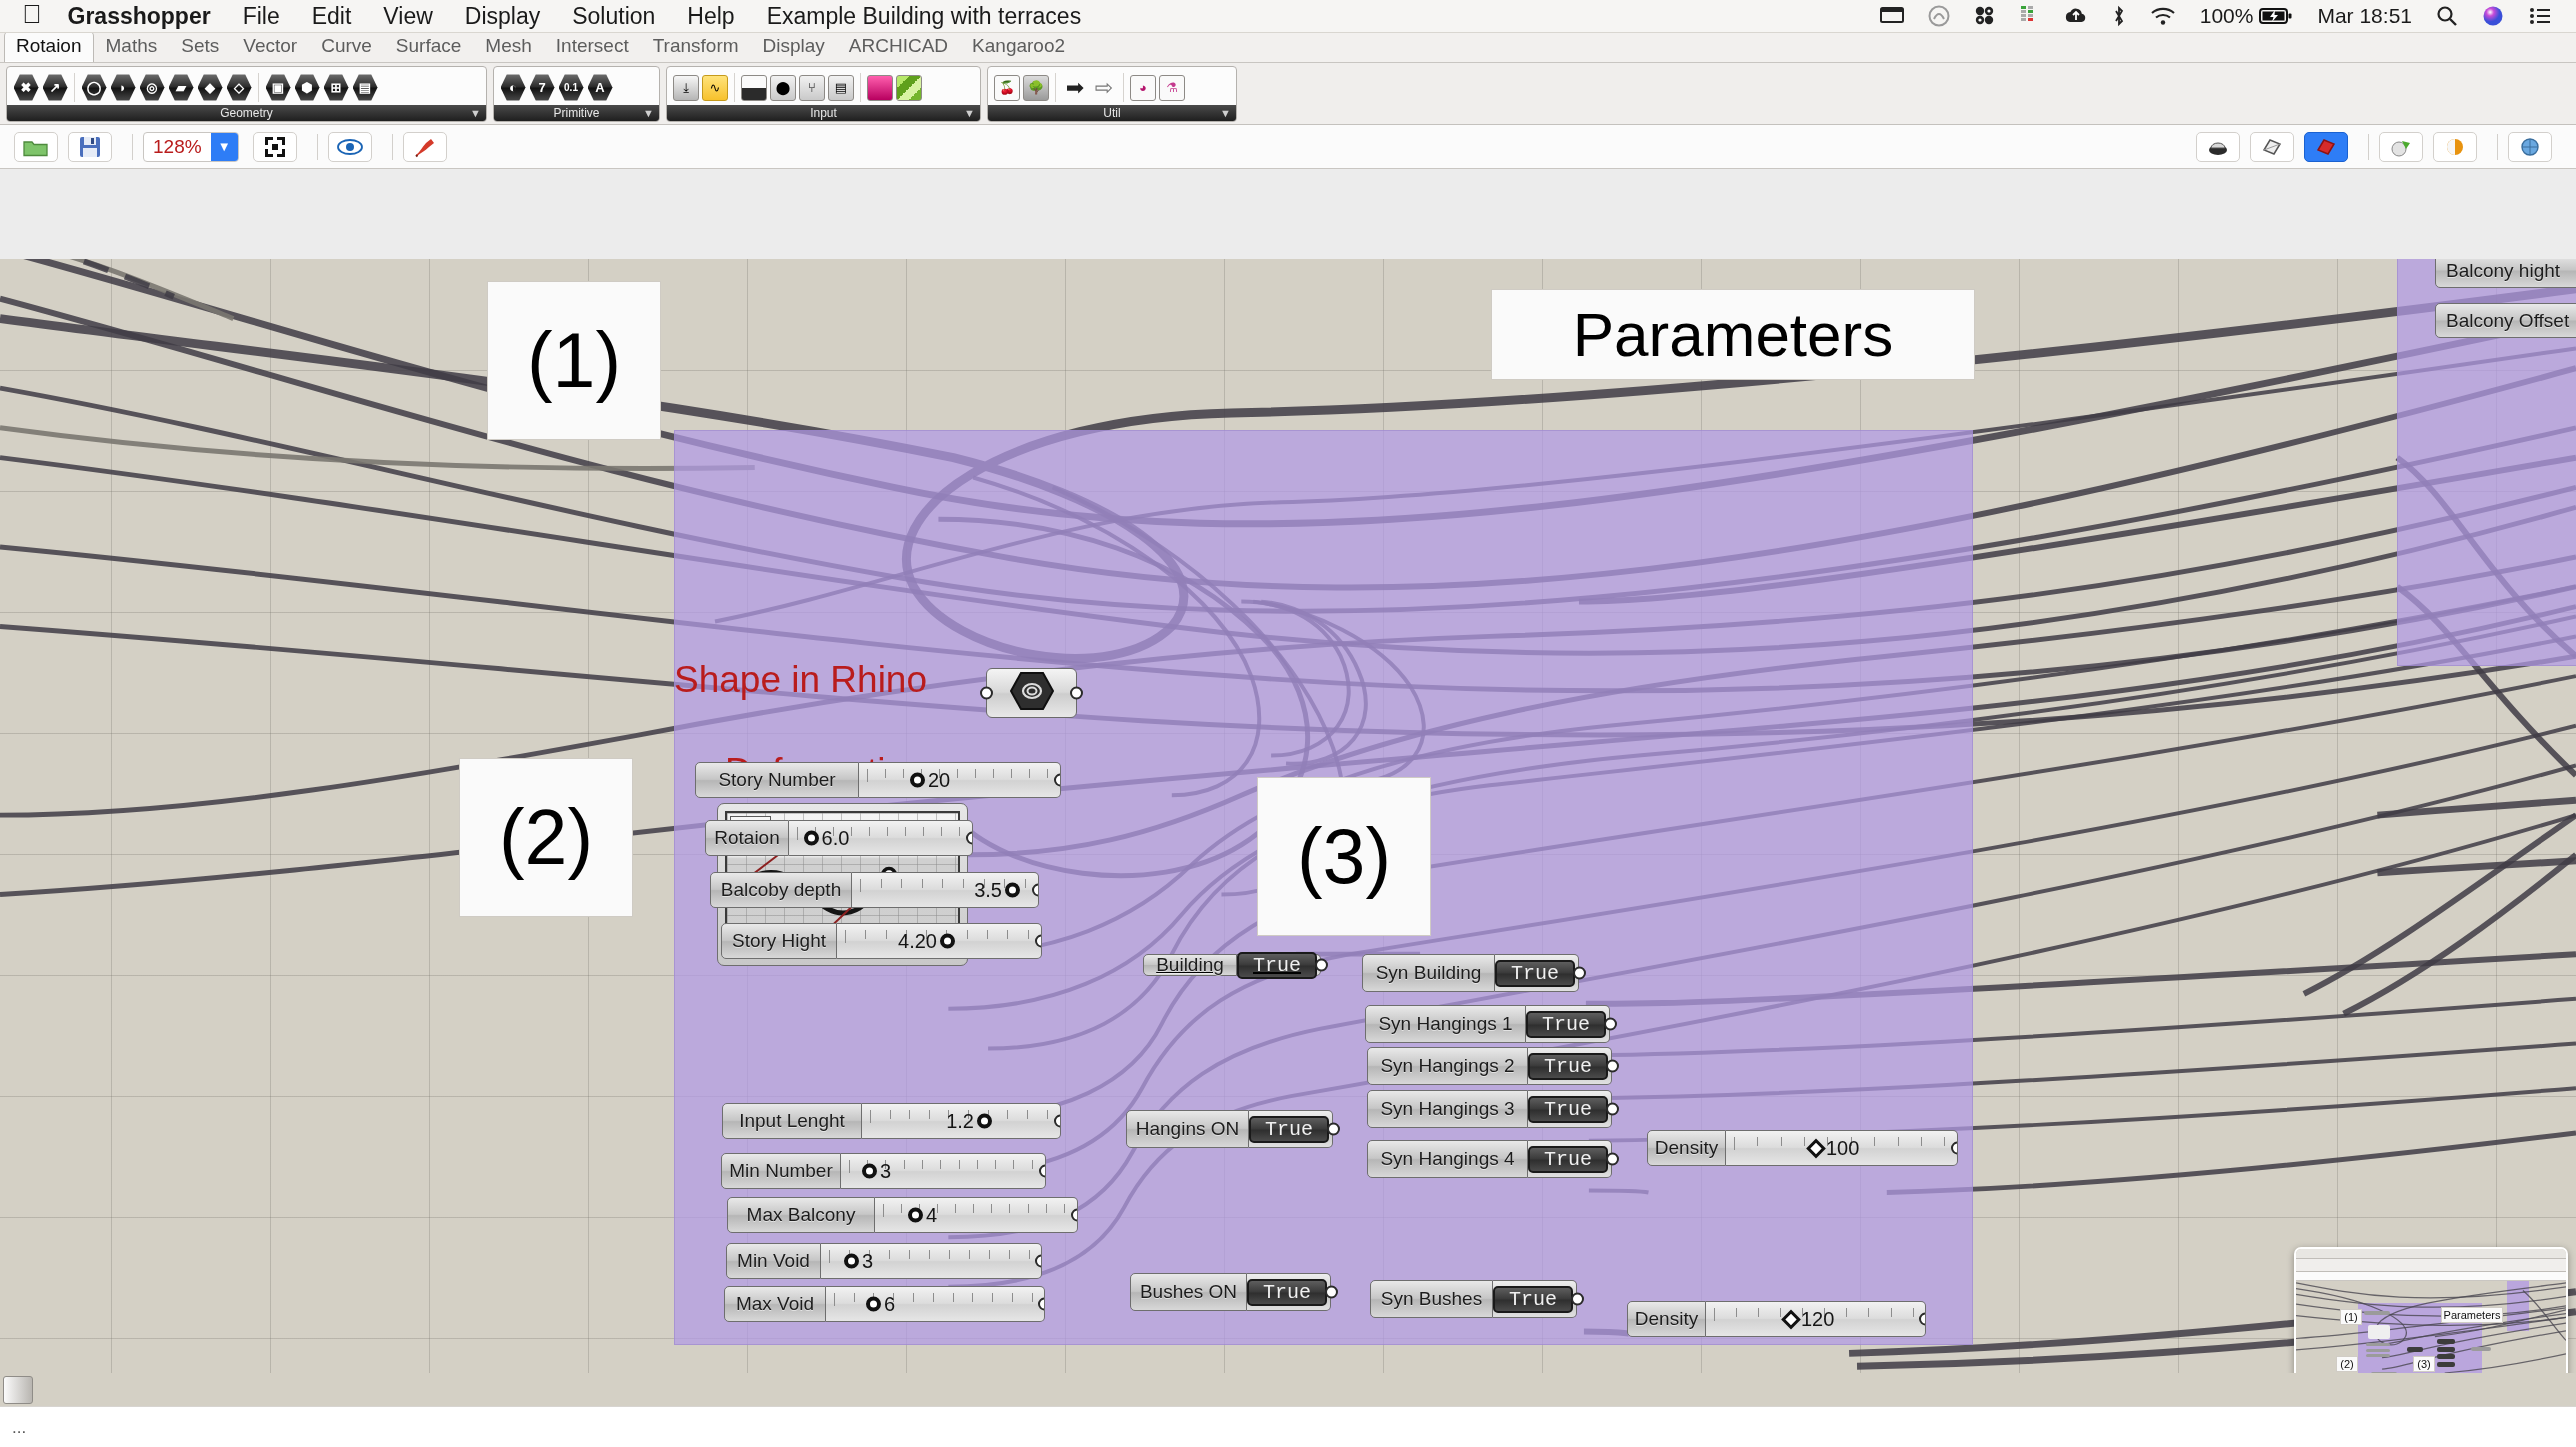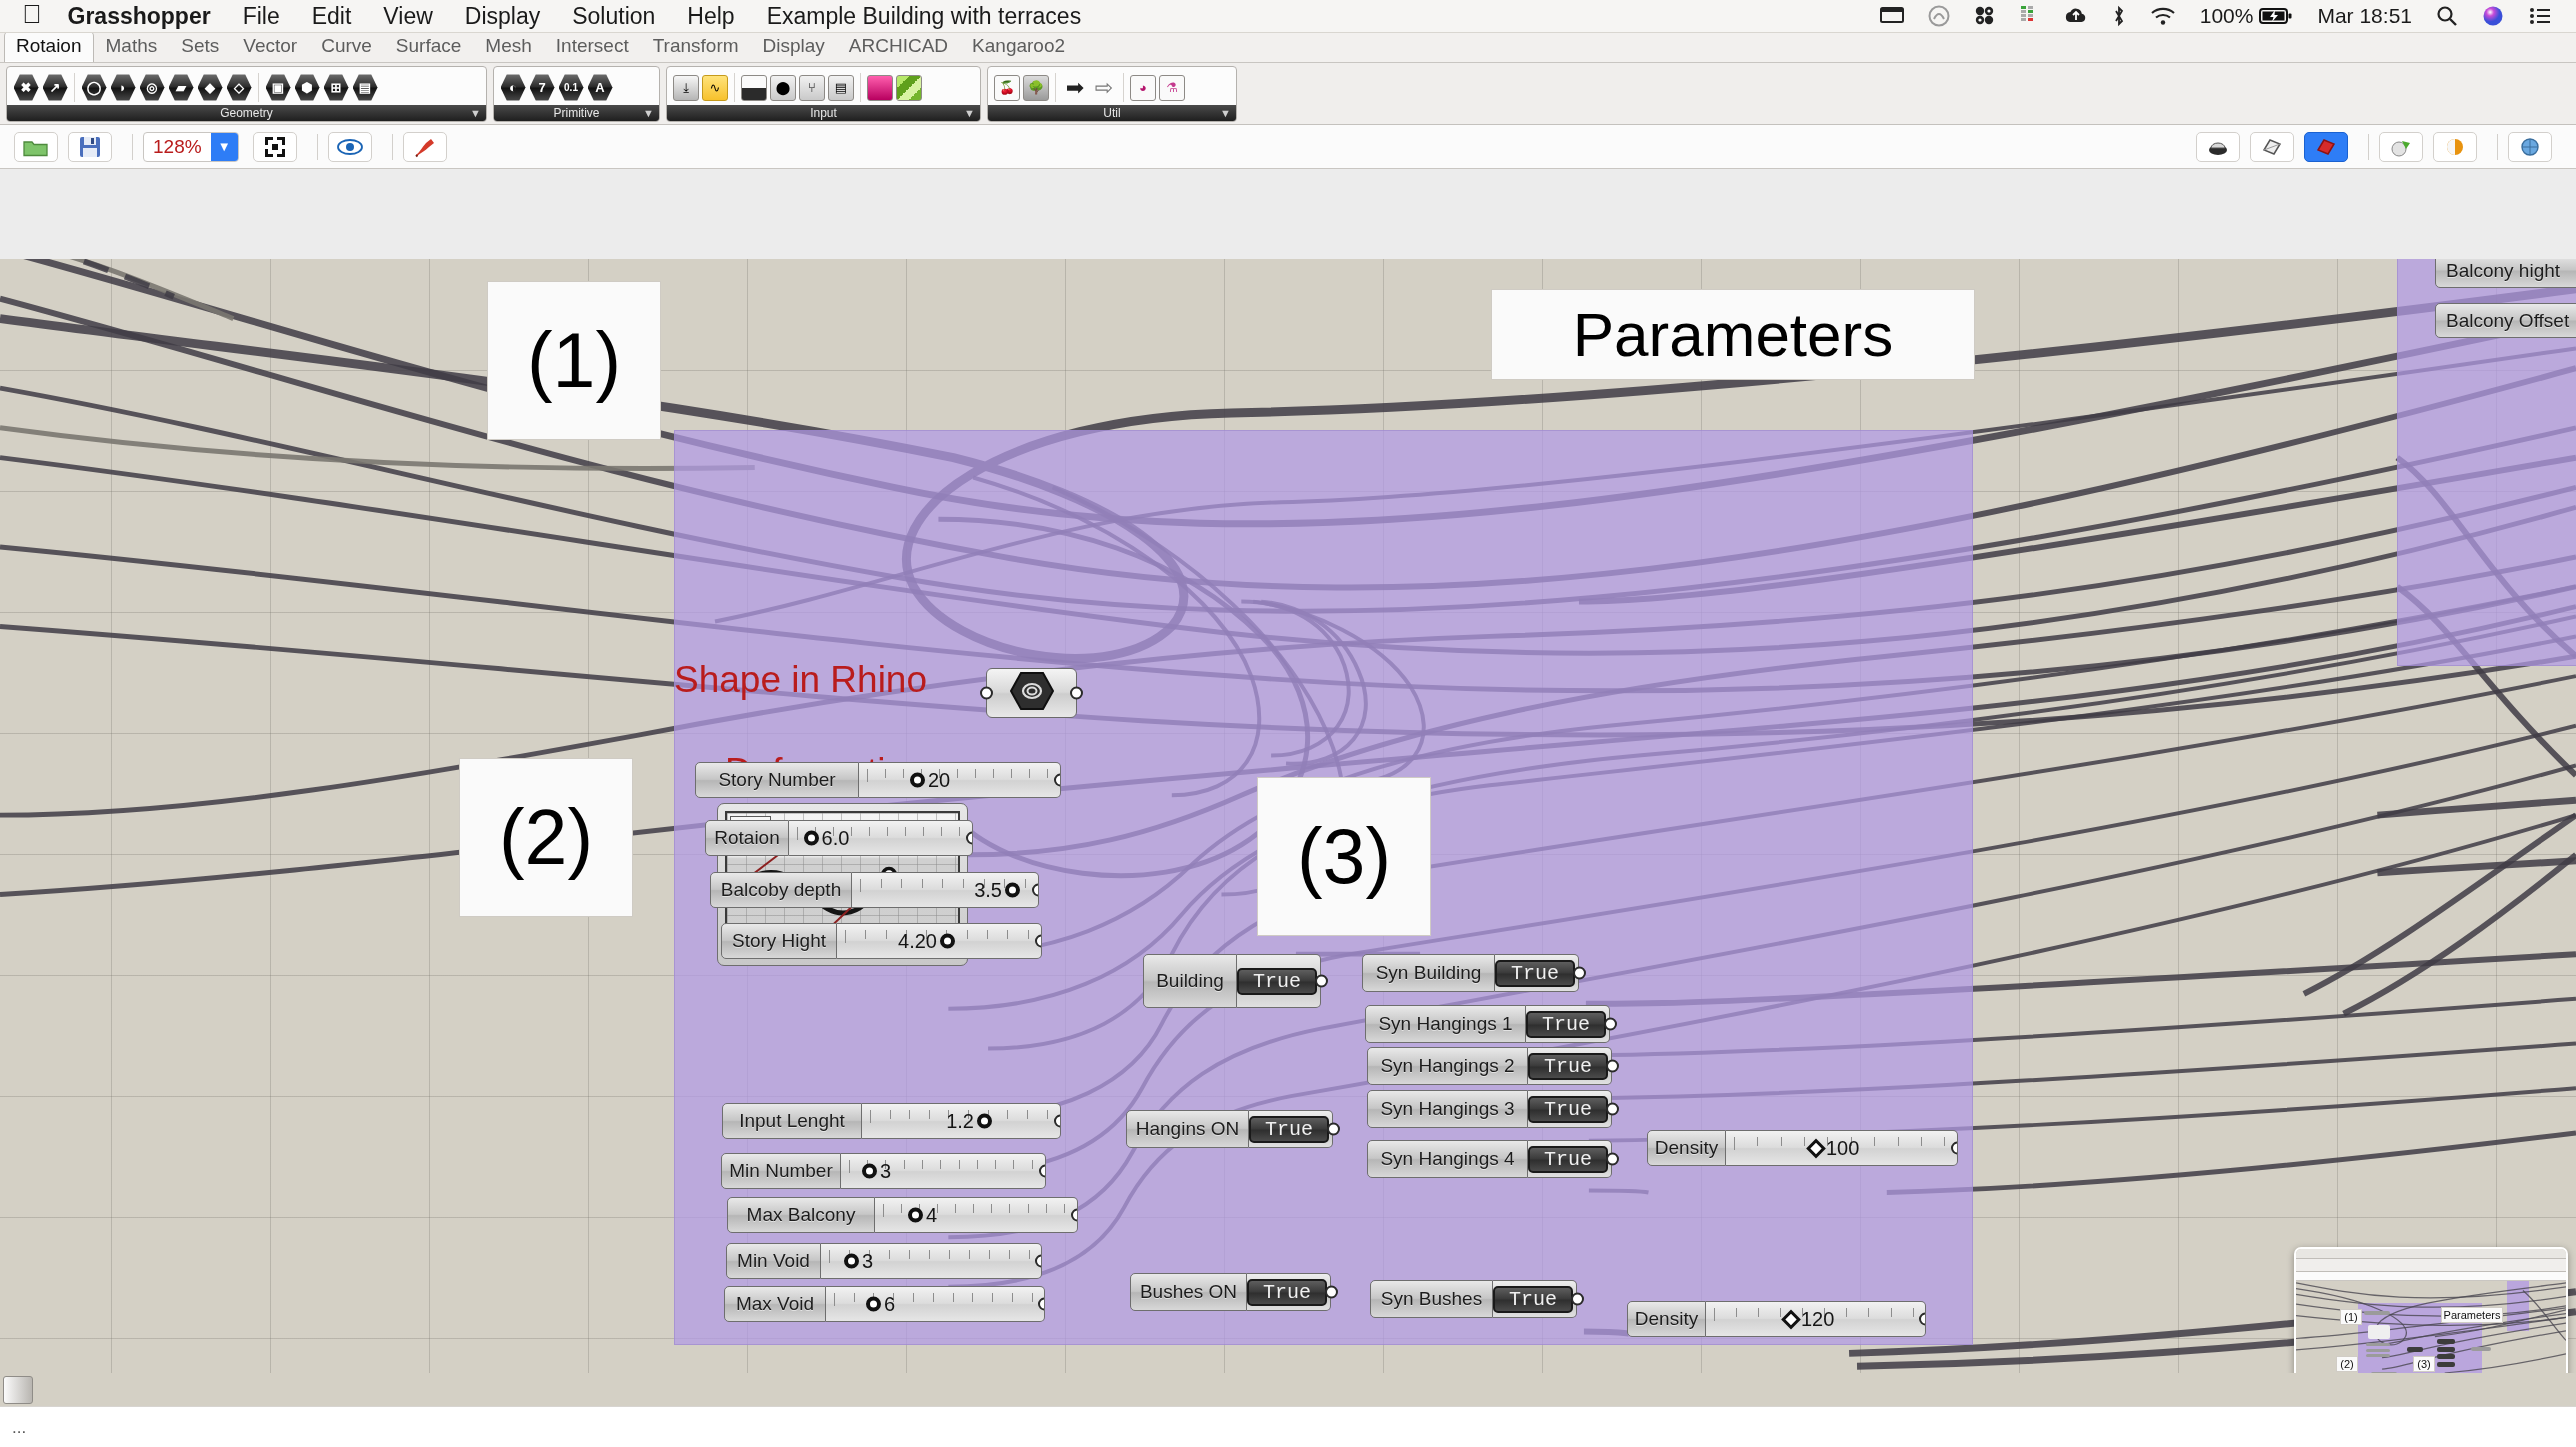--- a/index.html
+++ b/index.html
@@ -1009,21 +1009,21 @@
                 </div>
                 <span class="slider-val" style="left:40px">
                   <span class="knob"></span>
                   <span>6</span>
                 </span>
                 <span class="port right"></span>
               </div>
             </div>
           </div>
         <div id="toggles-left">
-            <div class="node" style="left: 1143px; top: 695px; height: 54px;">
+            <div class="node" style="left: 1143px; top: 695px; height: 22px; text-decoration: underline;">
               <div class="cap-l" style="width:94px">Building</div>
               <div class="togglewrap">
                 <span class="toggle-body">True</span>
                 <span class="port right"></span>
               </div>
             </div>
             <div class="node" style="left: 1126px; top: 851px; height: 38px;">
               <div class="cap-l" style="width:123px">Hangins ON</div>
               <div class="togglewrap">
                 <span class="toggle-body">True</span>

